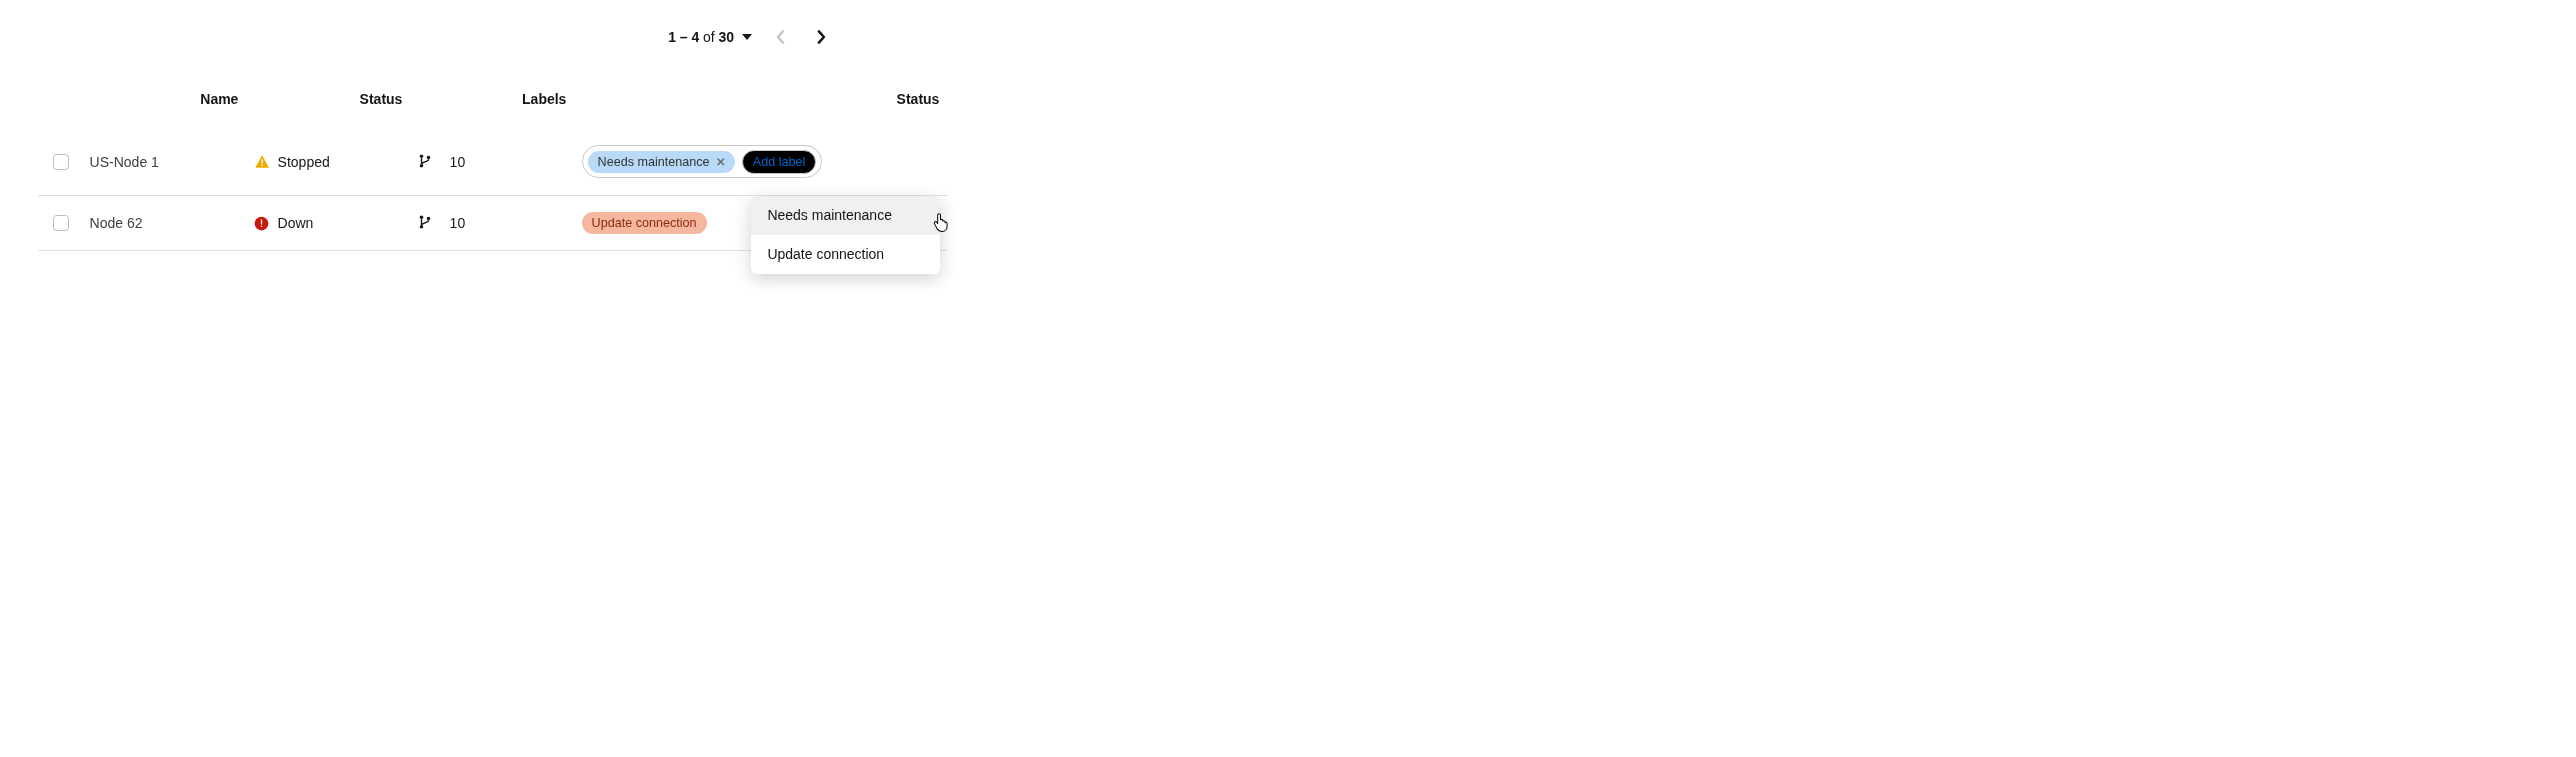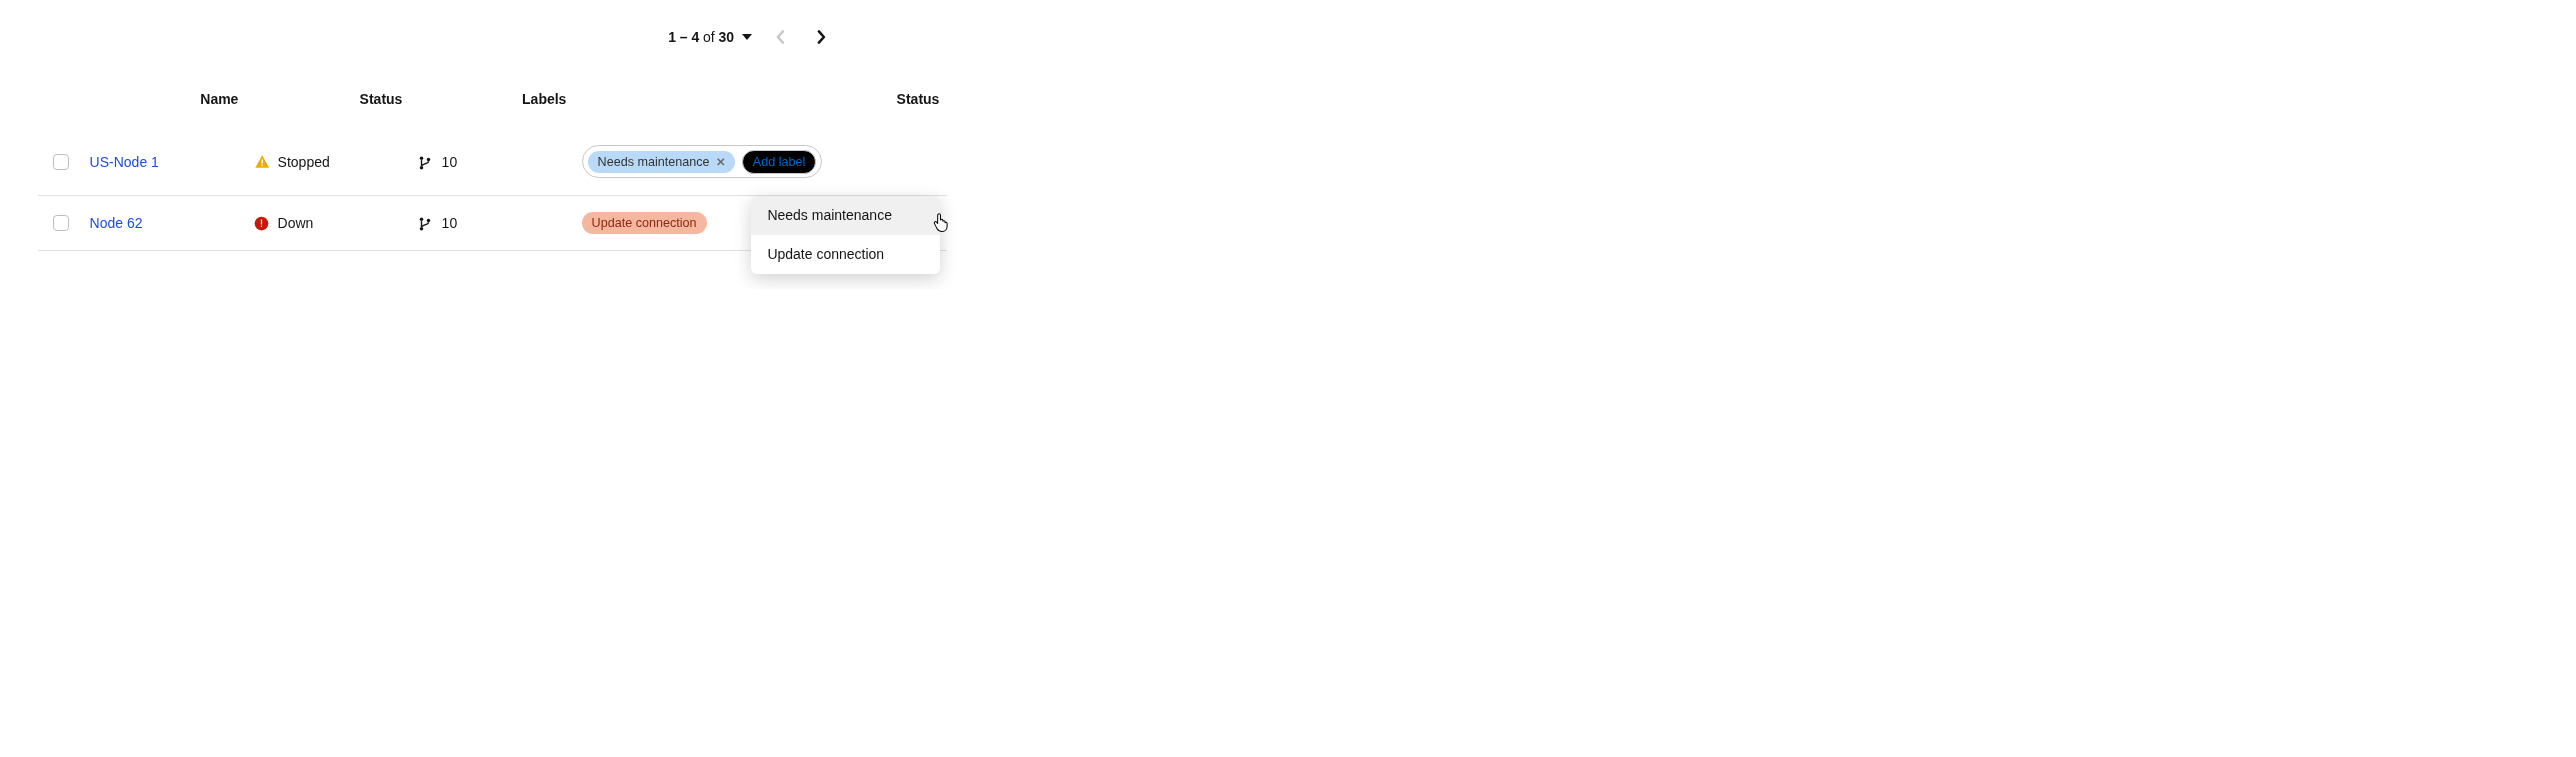--- a/index.html
+++ b/index.html
@@ -74,36 +74,36 @@
     vertical-align: middle;
   }
   .checkbox {
     width: 16.4px; height: 16.4px;
     border: 1.3px solid #bdbdbd;
     border-radius: 3.8px;
     background: #fff;
     cursor: pointer;
   }
   .link {
-    color: #1d4ed8;
+    color: #404040;
     cursor: pointer;
   }
   .status-cell {
     display: flex; gap: 7.6px;
   }
   .icon-warn {
     width: 16.4px; height: 16.4px;
     display: inline-flex; align-items: center; justify-content: center;
   }
   .icon-down {
     width: 16.4px; height: 16.4px;
     display: inline-flex; align-items: center; justify-content: center;
   }
   .branch-cell {
-    display: flex; align-items: flex-end; gap: 10px;
+    display: flex; align-items: flex-start; gap: 18px;
   }
   .git-icon { width: 14px; height: 14px; }
 
   
   .labels-wrap {
     display: inline-flex;
     align-items: center;
     gap: 6.3px;
     border: 0.6px solid #c7c7c7;
     border-radius: 17.7px;

